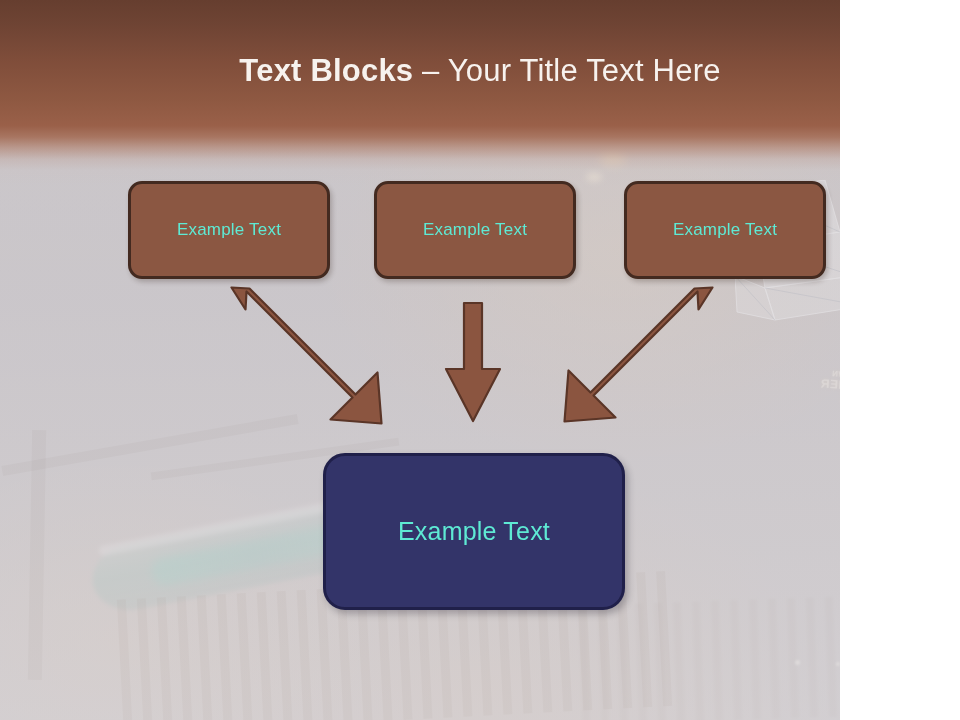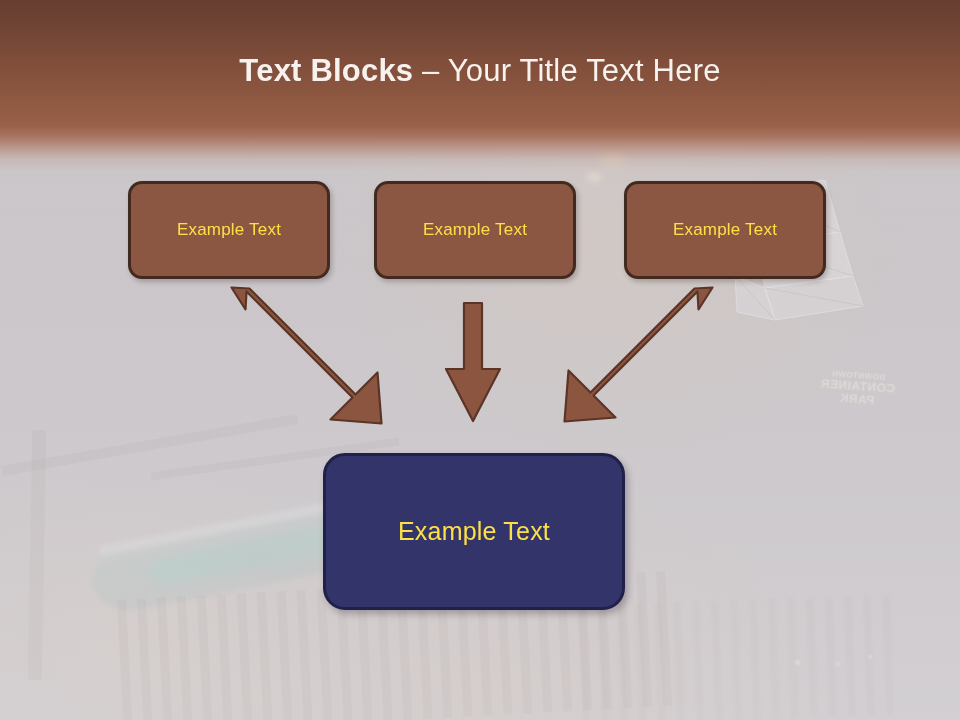--- a/index.html
+++ b/index.html
@@ -7,21 +7,21 @@
     margin: 0;
     padding: 0;
     background: #ffffff;
   }
   body {
     font-family: "Liberation Sans", sans-serif;
   }
 
   .slide {
     position: relative;
-    width: 960px;
+    width: 840px;
     height: 720px;
     overflow: hidden;
     background: #c9c5c8;
   }
 
   
   .bg-photo {
     position: absolute;
     inset: 0;
     overflow: hidden;
@@ -198,21 +198,21 @@
   .slide-title .light  { font-weight: normal; }
 
   
   .node {
     position: absolute;
     box-sizing: border-box;
     display: flex;
     align-items: center;
     justify-content: center;
     text-align: center;
-    color: #fde047;
+    color: #5eead4;
     box-shadow: 2px 3px 5px rgba(40,25,18,0.24);
   }
   .node-top {
     width: 202px;
     height: 98px;
     top: 181px;
     background: #8b5742;
     border: 3px solid #432a20;
     border-radius: 14px;
     font-size: 17px;

